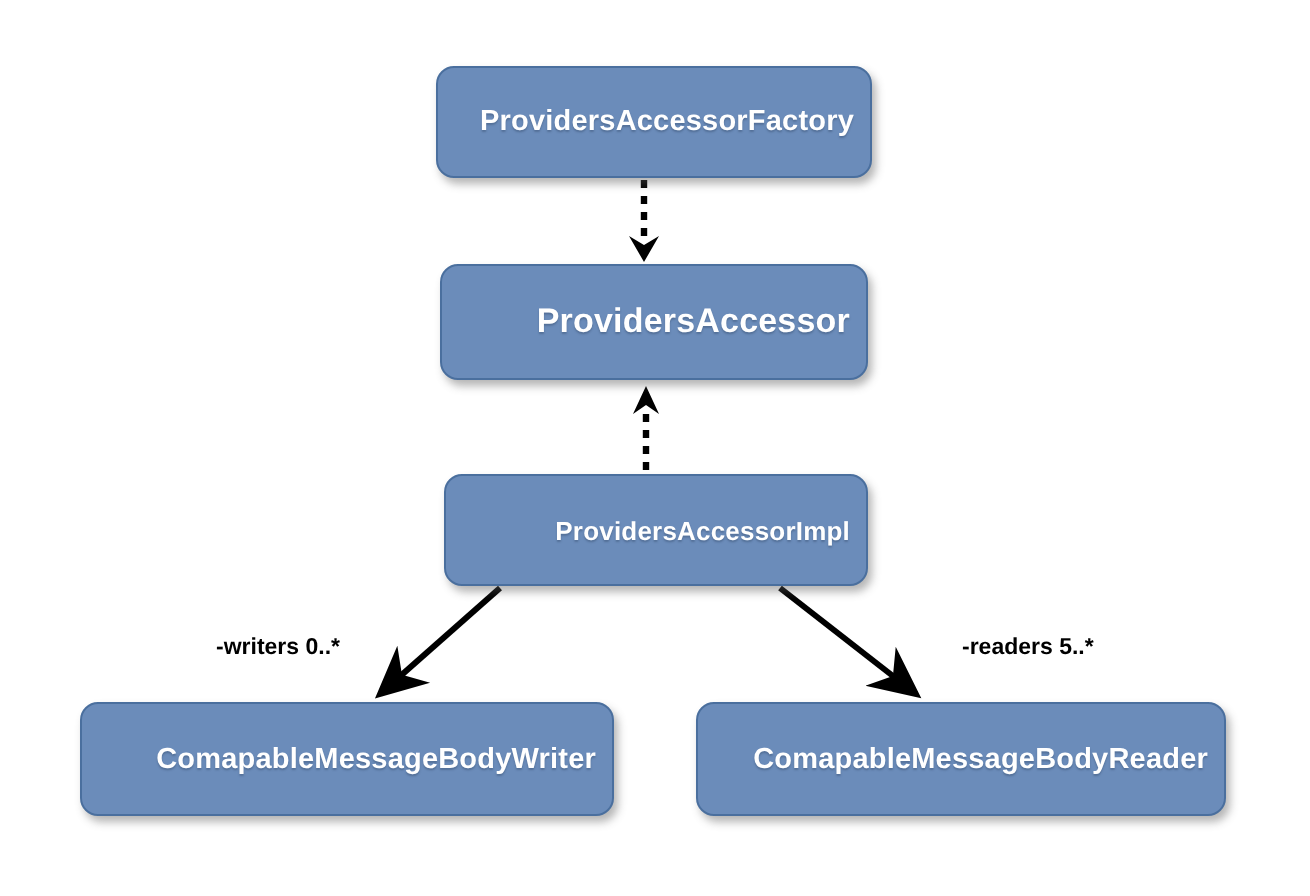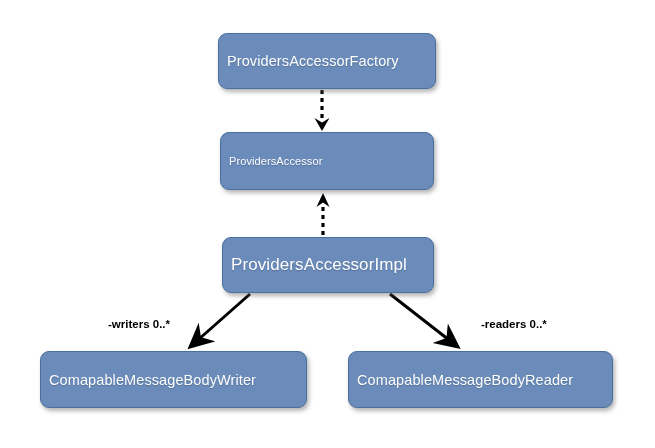--- a/index.html
+++ b/index.html
@@ -20,43 +20,43 @@
   }
   .uml-box {
     position: absolute;
     box-sizing: border-box;
     background: #6b8cba;
     border: 1.5px solid #4a6f9e;
     border-radius: 9px;
     box-shadow: 2px 3px 4px rgba(90, 90, 90, 0.45);
     display: flex;
     align-items: center;
-    justify-content: flex-start;
+    justify-content: flex-end;
     color: #ffffff;
-    font-weight: normal;
+    font-weight: bold;
     letter-spacing: 0.1px;
     text-align: center;
     user-select: none;
   }
   .uml-box .box-label {
     display: block;
     padding: 0 8px;
     text-shadow: 0 1px 1px rgba(40, 60, 90, 0.35);
   }
   #box-factory {
     left: 218px;  top: 33px;  width: 218px; height: 56px;
     font-size: 14.5px;
   }
   #box-accessor {
     left: 220px;  top: 132px; width: 214px; height: 58px;
-    font-size: 11px;
+    font-size: 17px;
   }
   #box-accessor-impl {
     left: 222px;  top: 237px; width: 212px; height: 56px;
-    font-size: 17px;
+    font-size: 13px;
   }
   #box-writer {
     left: 40px;   top: 351px; width: 267px; height: 57px;
     font-size: 14.5px;
   }
   #box-reader {
     left: 348px;  top: 351px; width: 265px; height: 57px;
     font-size: 14.5px;
   }
   #edges {
@@ -126,15 +126,15 @@
   <div class="uml-box" id="box-reader">
     <span class="box-label">ComapableMessageBodyReader</span>
   </div>
 
   <div class="uml-box" id="box-writer">
     <span class="box-label">ComapableMessageBodyWriter</span>
   </div>
 
   <div class="edge-label" id="label-writers">-writers 0..*</div>
 
-  <div class="edge-label" id="label-readers">-readers 0..*</div>
+  <div class="edge-label" id="label-readers">-readers 5..*</div>
 
 </div>
 
 </body></html>

